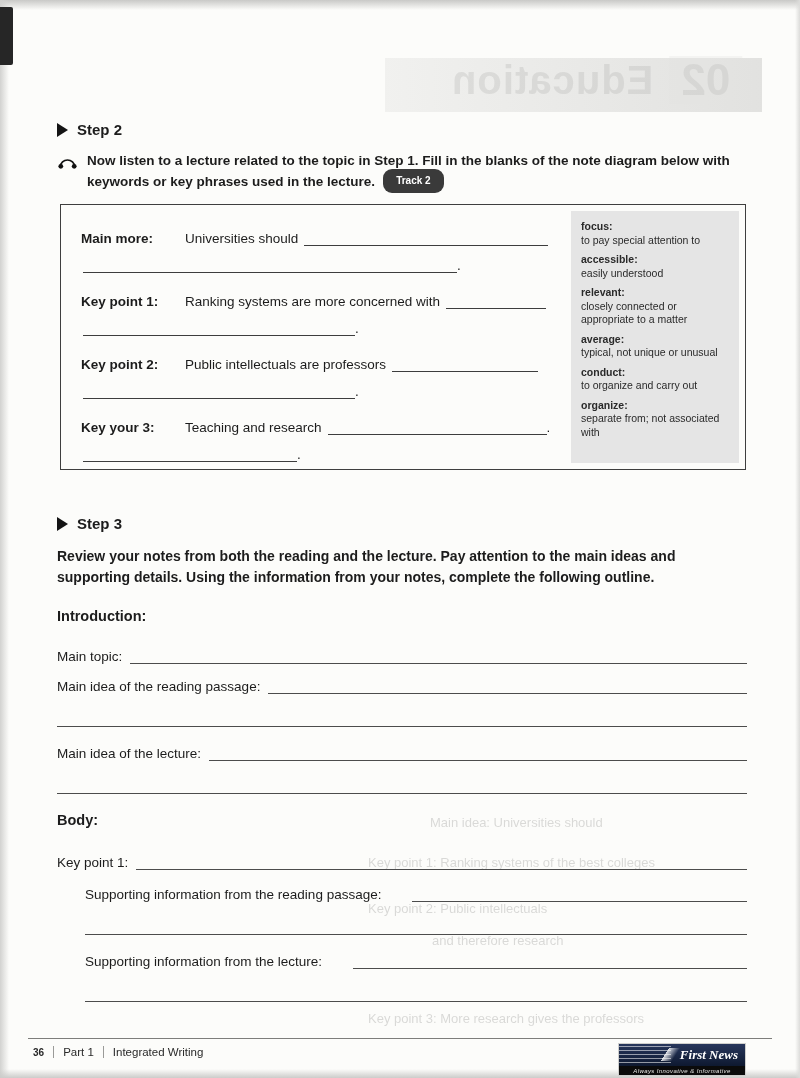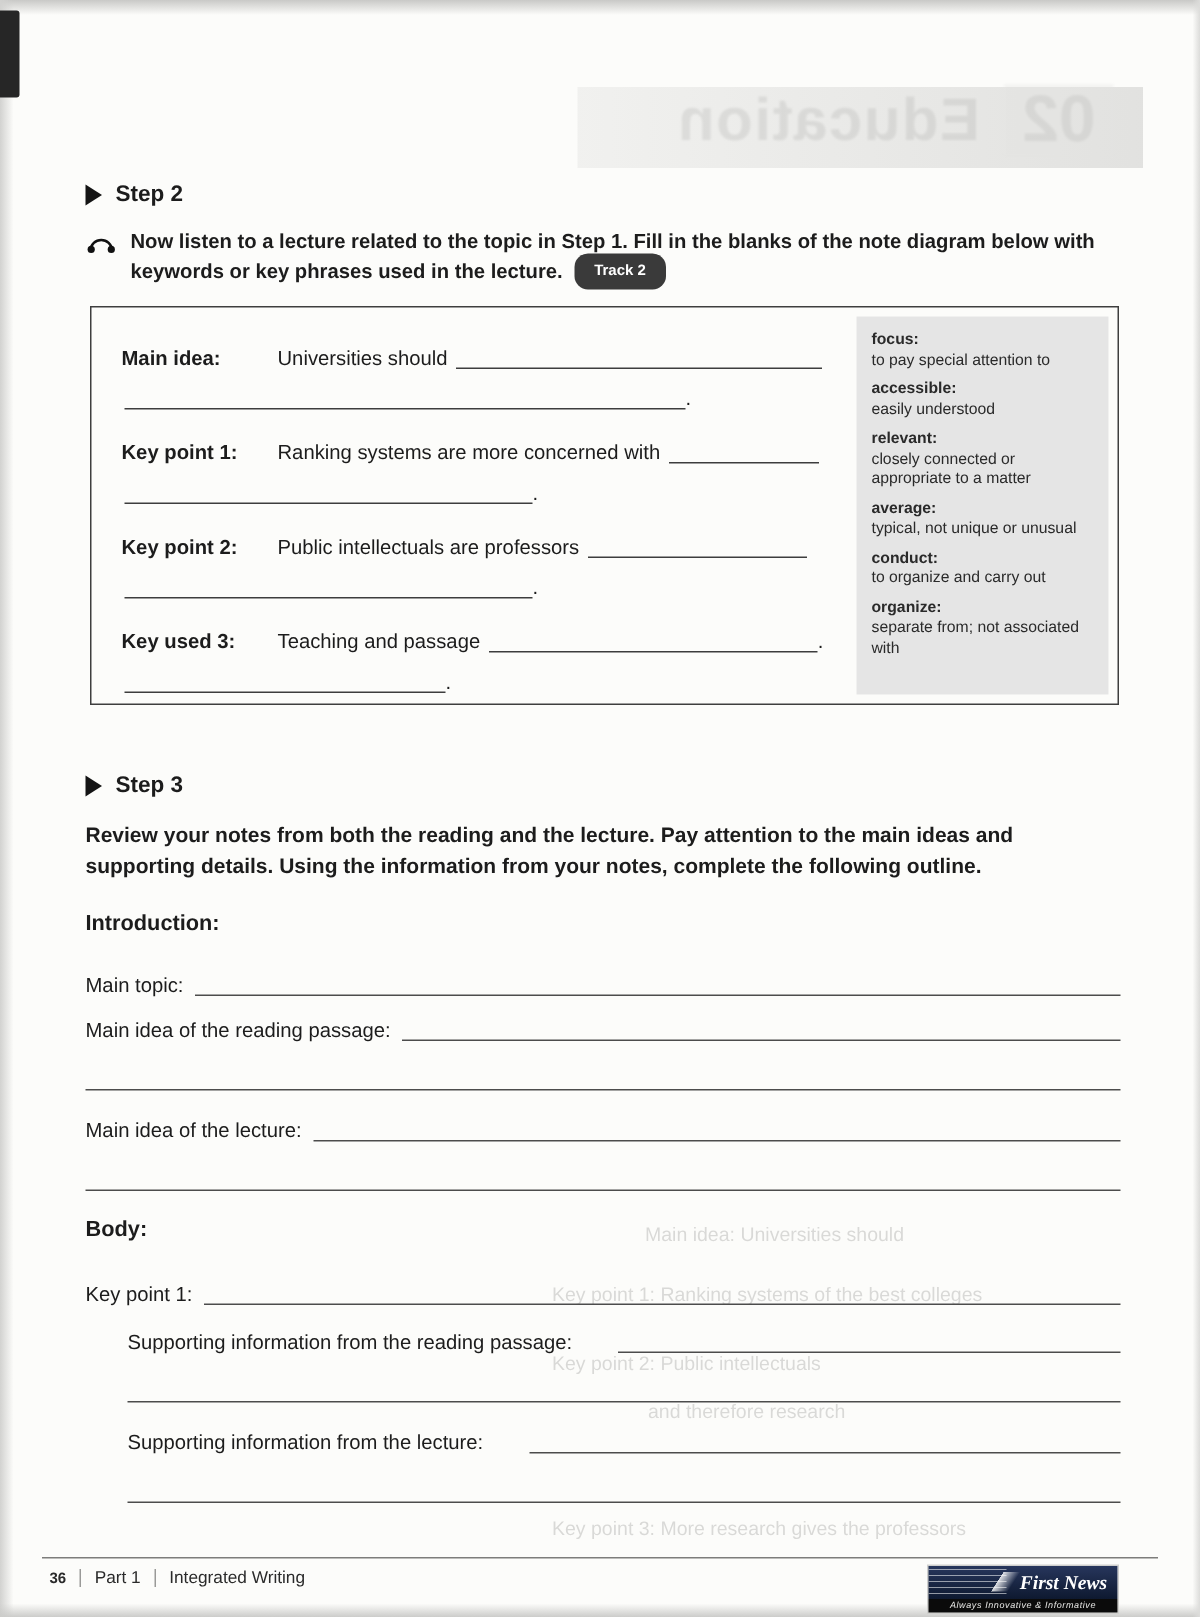--- a/index.html
+++ b/index.html
@@ -125,21 +125,21 @@
       </svg>
     </span>
     <span class="instr-text"><span>Now listen to a lecture related to the topic in Step 1. Fill in the blanks of the note diagram below with keywords or key phrases used in the lecture.</span><span class="track-badge">Track 2</span></span>
   </div>
 
   <div class="note-box">
     <div class="rows">
 
       <div class="nrow">
         <div class="l1">
-          <span class="nlabel">Main idea:</span>
+          <span class="nlabel">Main more:</span>
           <span class="ntext">Universities should</span>
           <span class="blank b-r0-1"></span>
           <span class="p"></span>
         </div>
         <div class="l2">
           <span class="blank b-r0-2"></span>
           <span class="p">.</span>
         </div>
       </div>
 
@@ -164,22 +164,22 @@
           <span class="p"></span>
         </div>
         <div class="l2">
           <span class="blank b-r2-2"></span>
           <span class="p">.</span>
         </div>
       </div>
 
       <div class="nrow">
         <div class="l1">
-          <span class="nlabel">Key used 3:</span>
-          <span class="ntext">Teaching and passage</span>
+          <span class="nlabel">Key your 3:</span>
+          <span class="ntext">Teaching and research</span>
           <span class="blank b-r3-1"></span>
           <span class="p">.</span>
         </div>
         <div class="l2">
           <span class="blank b-r3-2"></span>
           <span class="p">.</span>
         </div>
       </div>
 
     </div>

